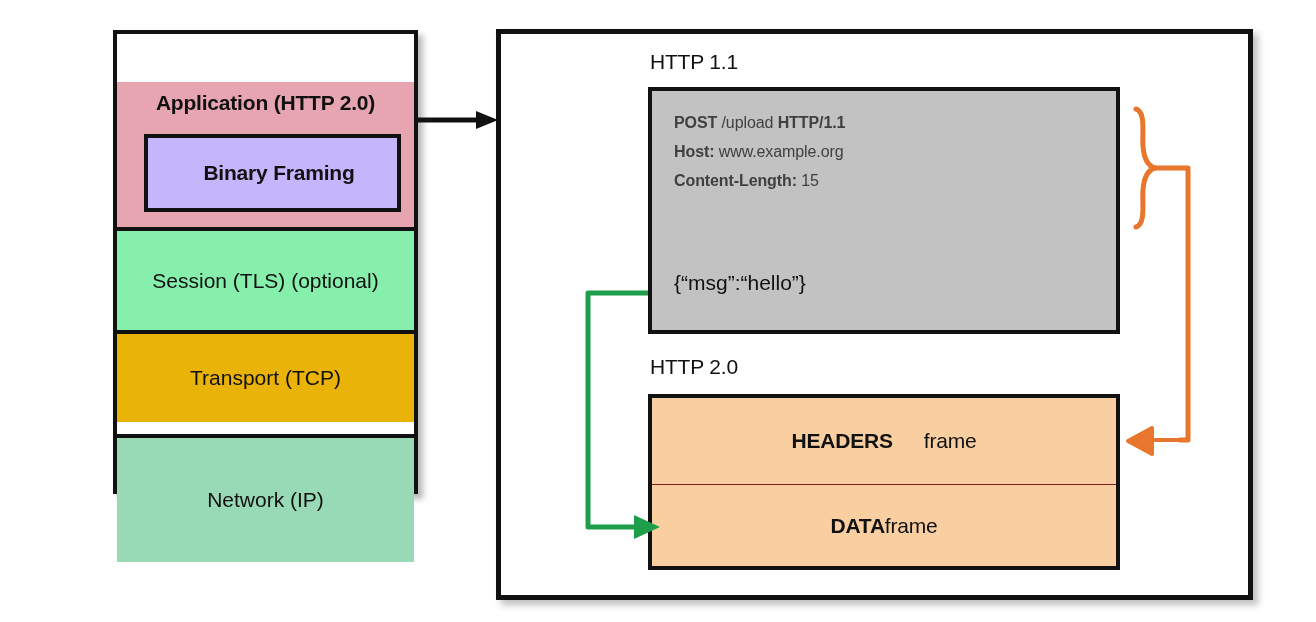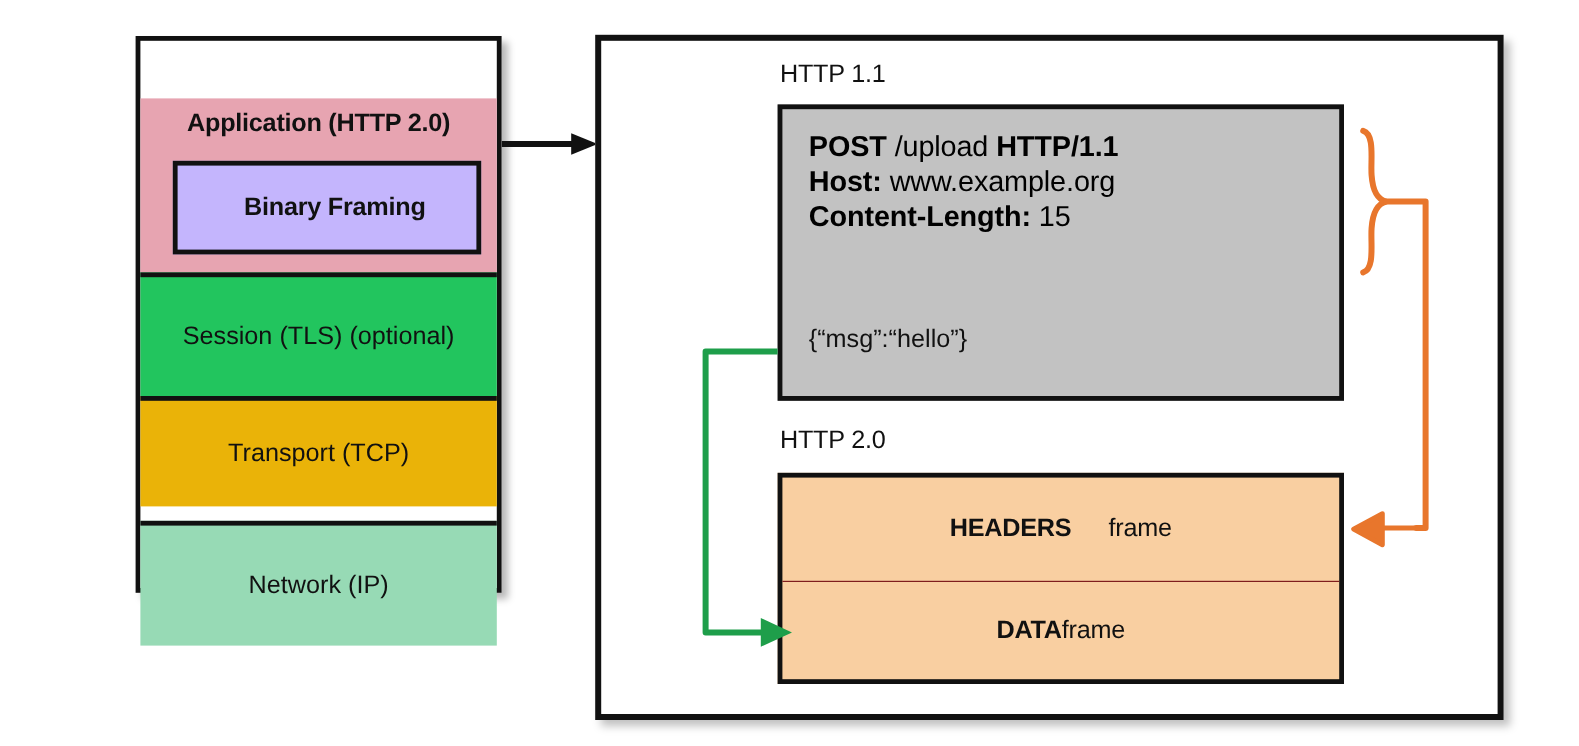--- a/index.html
+++ b/index.html
@@ -15,44 +15,44 @@
   .layer{position:absolute;left:0;width:100%;box-sizing:border-box;
          display:flex;align-items:center;justify-content:center;
          text-align:center;color:#111;margin-top:48px;}
   .layer-app{top:0;height:145px;background:#e7a4b1;
              align-items:flex-start;justify-content:center;}
   .layer-app .lbl{margin-top:9px;font-weight:bold;font-size:21px;letter-spacing:-.2px;}
   #binary-framing{position:absolute;left:27px;top:52px;right:13px;height:78px;
         background:#c4b5fd;border:4px solid #111;box-sizing:border-box;
         display:flex;align-items:center;justify-content:center;
         font-weight:bold;font-size:21px;letter-spacing:-.2px;padding-left:13px;}
-  .layer-session{top:145px;height:103px;background:#22c55e;
+  .layer-session{top:145px;height:103px;background:#86efac;
                  border-top:4px solid #111;font-size:21px;}
   .layer-transport{top:248px;height:92px;background:#eab308;
                    border-top:4px solid #111;font-size:21px;}
-  .layer-network{top:352px;height:104px;background:#97dab5;
+  .layer-network{top:352px;height:128px;background:#97dab5;
                  border-top:4px solid #111;font-size:21px;}
 
   
   #black-arrow{position:absolute;left:418px;top:110px;width:80px;height:20px;}
 
   
   #main-panel{position:absolute;left:496px;top:29px;width:757px;height:571px;
               border:5px solid #111;box-sizing:border-box;background:#fff;
               box-shadow:5px 5px 7px rgba(0,0,0,.25);}
 
   .cap{position:absolute;font-size:21px;color:#111;letter-spacing:-.2px;}
   #cap-http11{left:650px;top:50px;}
   #cap-http20{left:650px;top:355px;}
 
   
   #http11-box{position:absolute;left:648px;top:87px;width:472px;height:247px;
               background:#c2c2c2;border:4px solid #111;box-sizing:border-box;}
   #http11-lines{position:absolute;left:22px;top:17px;right:8px;
-                font-size:24px;line-height:29px;color:#000000;letter-spacing:-.1px;}
+                font-size:16px;line-height:29px;color:#404040;letter-spacing:-.1px;}
   #http11-lines .ln{white-space:pre;}
   #http11-lines b{font-weight:bold;}
   #body-line{position:absolute;left:22px;top:180px;font-size:21px;color:#111;white-space:pre;}
 
   
   #frames-box{position:absolute;left:648px;top:394px;width:472px;height:176px;
               border:4px solid #111;box-sizing:border-box;background:#f9cfa1;}
   .frame{position:absolute;left:0;width:100%;box-sizing:border-box;
          display:flex;align-items:center;justify-content:center;
          font-size:21px;color:#111;letter-spacing:-.2px;}

